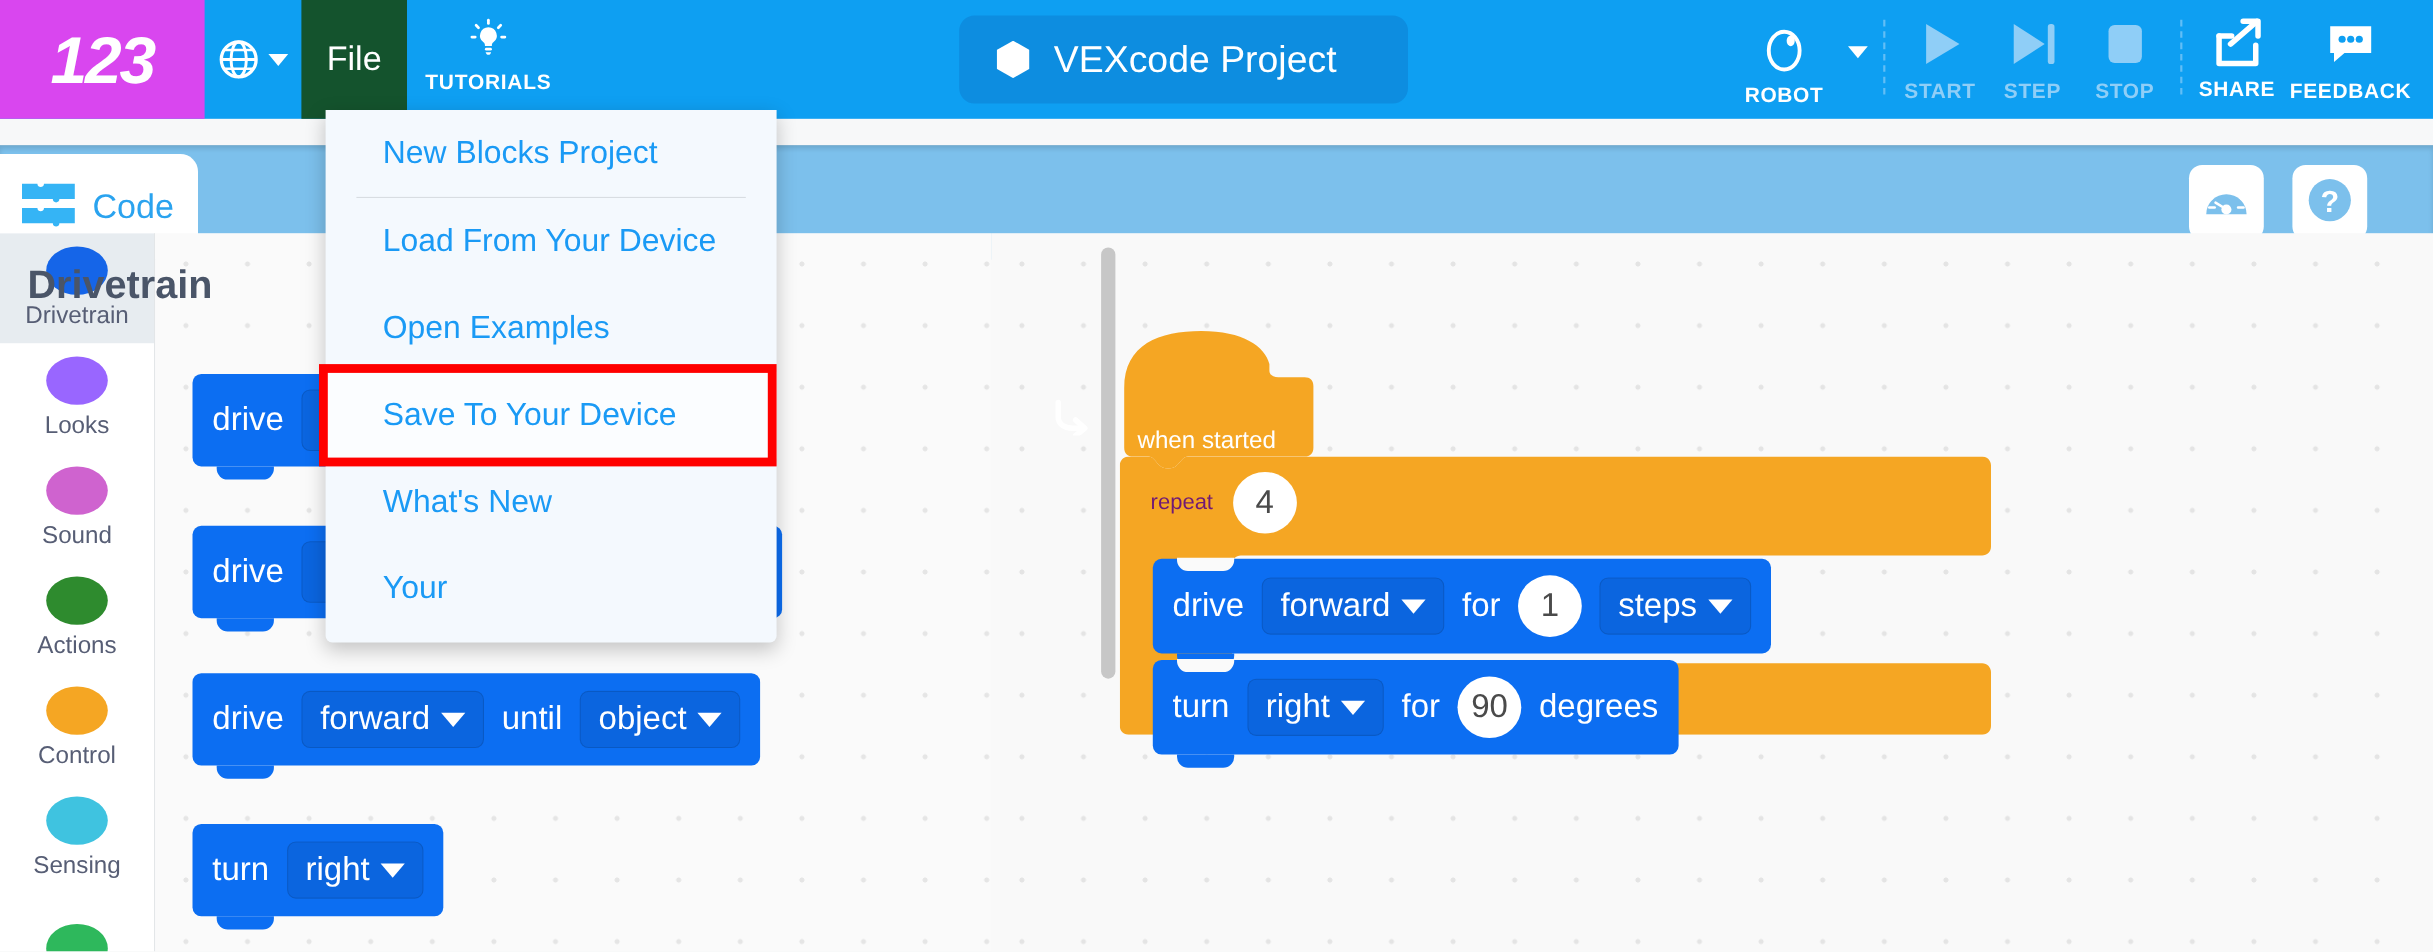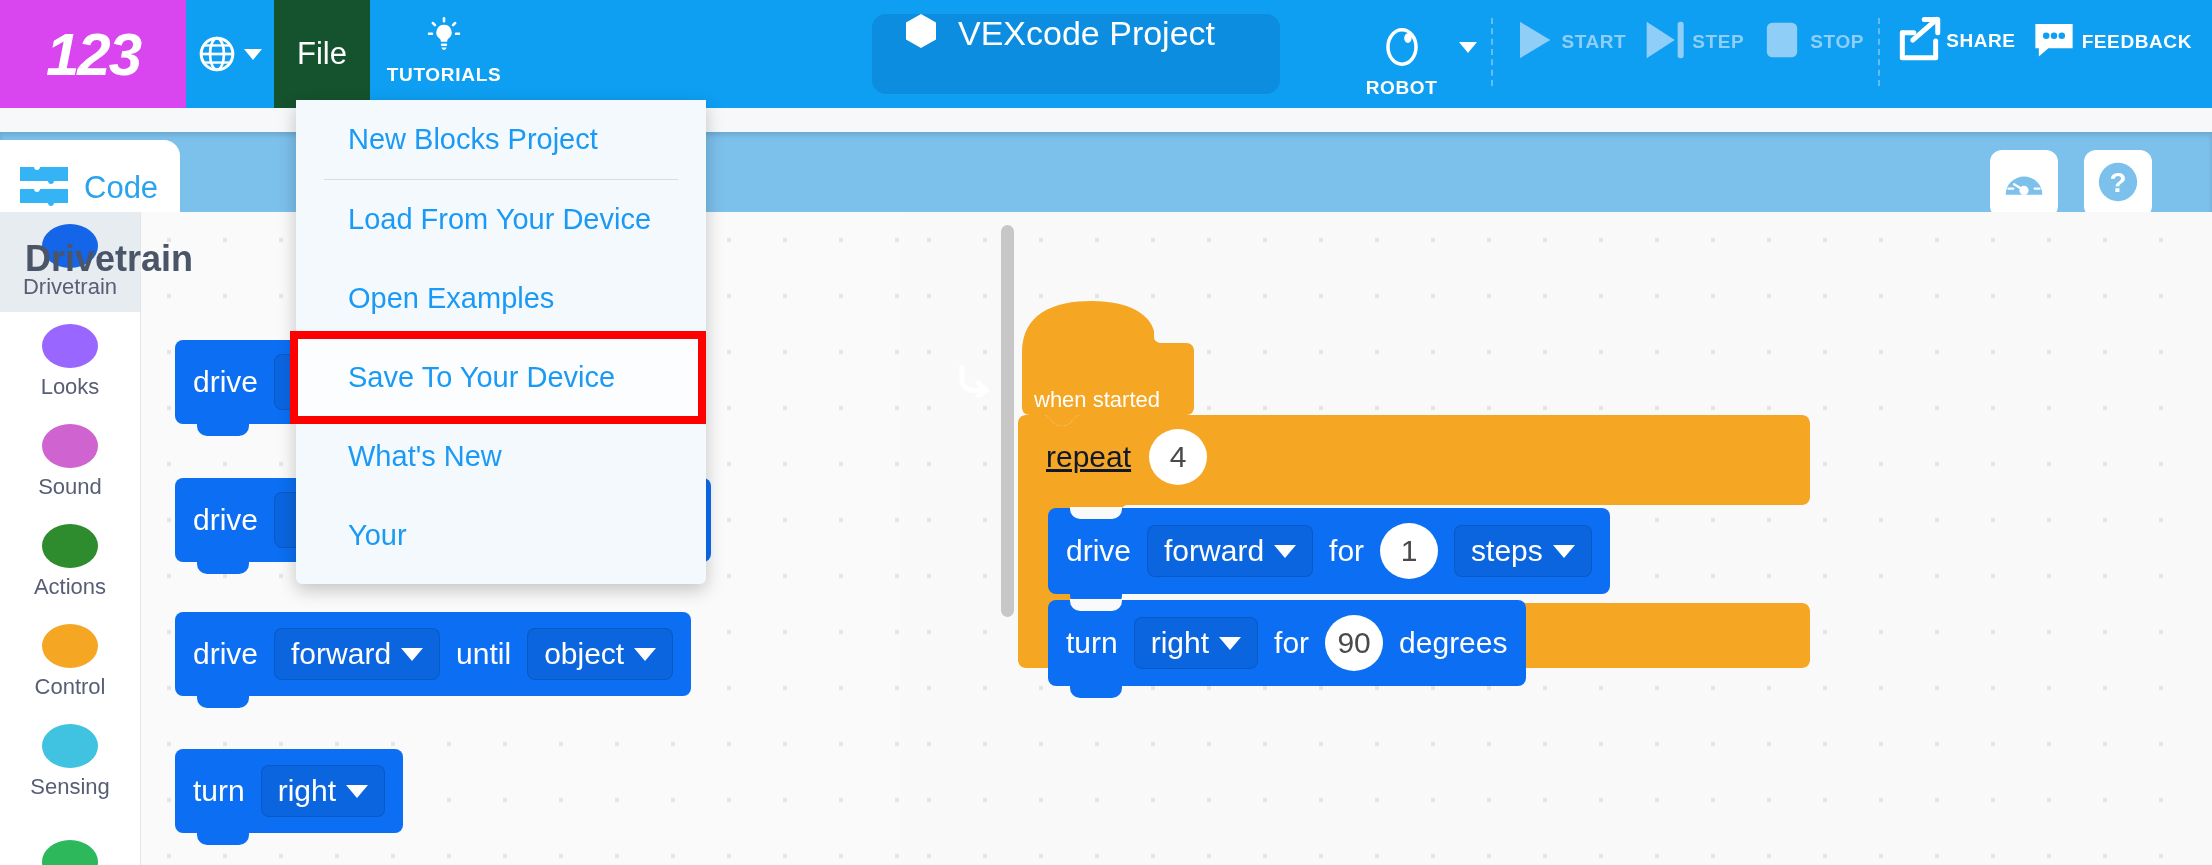--- a/index.html
+++ b/index.html
@@ -43,35 +43,35 @@
     padding-bottom: 6px;
   }
   .tutorials-btn .lbl {
     color: #ffffff; font-size: 19px; font-weight: bold; letter-spacing: 0.7px;
   }
   .topbar-spacer { flex: 1; }
 
   .project-chip {
     position: absolute; left: 872px; top: 14px;
     height: 80px; min-width: 408px; background: #0d8de0;
-    border-radius: 14px; display: flex; align-items: flex-start;
+    border-radius: 14px; display: flex; align-items: center;
     gap: 22px; padding: 0 34px; cursor: pointer;
   }
   .hexagon {
     width: 30px; height: 34px; background: #ffffff;
     clip-path: polygon(50% 0%, 100% 25%, 100% 75%, 50% 100%, 0% 75%, 0% 25%);
   }
   .project-chip .ptitle { color: #ffffff; font-size: 34px; }
 
   .right-tools {
     position: absolute; right: 14px; top: 0; height: 108px;
     display: flex; align-items: flex-start;
   }
   .tool {
-    display: flex; flex-direction: row; align-items: center;
+    display: flex; flex-direction: column; align-items: center;
     justify-content: flex-start; gap: 2px; padding: 14px 6px 0 6px;
     cursor: pointer; min-width: 84px;
   }
   .tool .lbl { font-size: 19px; font-weight: bold; letter-spacing: 0.6px; }
   .tool.on .lbl { color: #ffffff; }
   .tool.off .lbl { color: #8fcef7; }
   .robot-tool { min-width: 118px; flex-direction: row; align-items: center;
     gap: 22px; padding-top: 13px; height: 108px; position: relative; }
   .robot-stack { display: flex; flex-direction: column; align-items: center; gap: 2px; }
   .dash { border-left: 2px dashed #62bef6; align-self: stretch; margin: 18px 8px 22px 8px; }
@@ -452,21 +452,21 @@
   <div class="cblock" style="left:1018px; top:415px;">
     <svg viewBox="0 0 800 253" width="800" height="253" style="position:absolute;inset:0">
       <path d="M0 8 C0 3.6 3.6 0 8 0 L26 0 C30 0 32 4 36 8 C40 12 48 12 52 8 C56 4 58 0 62 0
                L784 0 C788.4 0 792 3.6 792 8 L792 82 C792 86.4 788.4 90 784 90
                L110 90 C105.6 90 102 93.6 102 98 L102 180 C102 184.4 105.6 188 110 188
                L784 188 C788.4 188 792 191.6 792 196 L792 245 C792 249.4 788.4 253 784 253
                L8 253 C3.6 253 0 249.4 0 245 Z" fill="#f5a623"></path>
       <path d="M44 253 C48 253 50 257 54 261 C58 265 66 265 70 261 C74 257 76 253 80 253 Z" fill="#f5a623"></path>
     </svg>
     <div style="position:absolute;left:28px;top:14px;display:flex;align-items:center;gap:18px;">
-      <span style="color:#0f172a;font-size:30px;text-decoration:underline;">repeat</span>
+      <span style="color:#701a75;font-size:20px;">repeat</span>
       <span class="oval">4</span>
     </div>
     <span style="position:absolute;right:26px;bottom:14px;">
       <svg viewBox="0 0 24 24" width="40" height="40">
         <path d="M6 6 L6 14 C6 18 10 20 14 20 L19 20" fill="none" stroke="#fff" stroke-width="3" stroke-linecap="round"></path>
         <path d="M15.5 15.5 L20.5 20 L15.5 24" fill="none" stroke="#fff" stroke-width="3" stroke-linecap="round" stroke-linejoin="round"></path>
       </svg>
     </span>
   </div>
 

